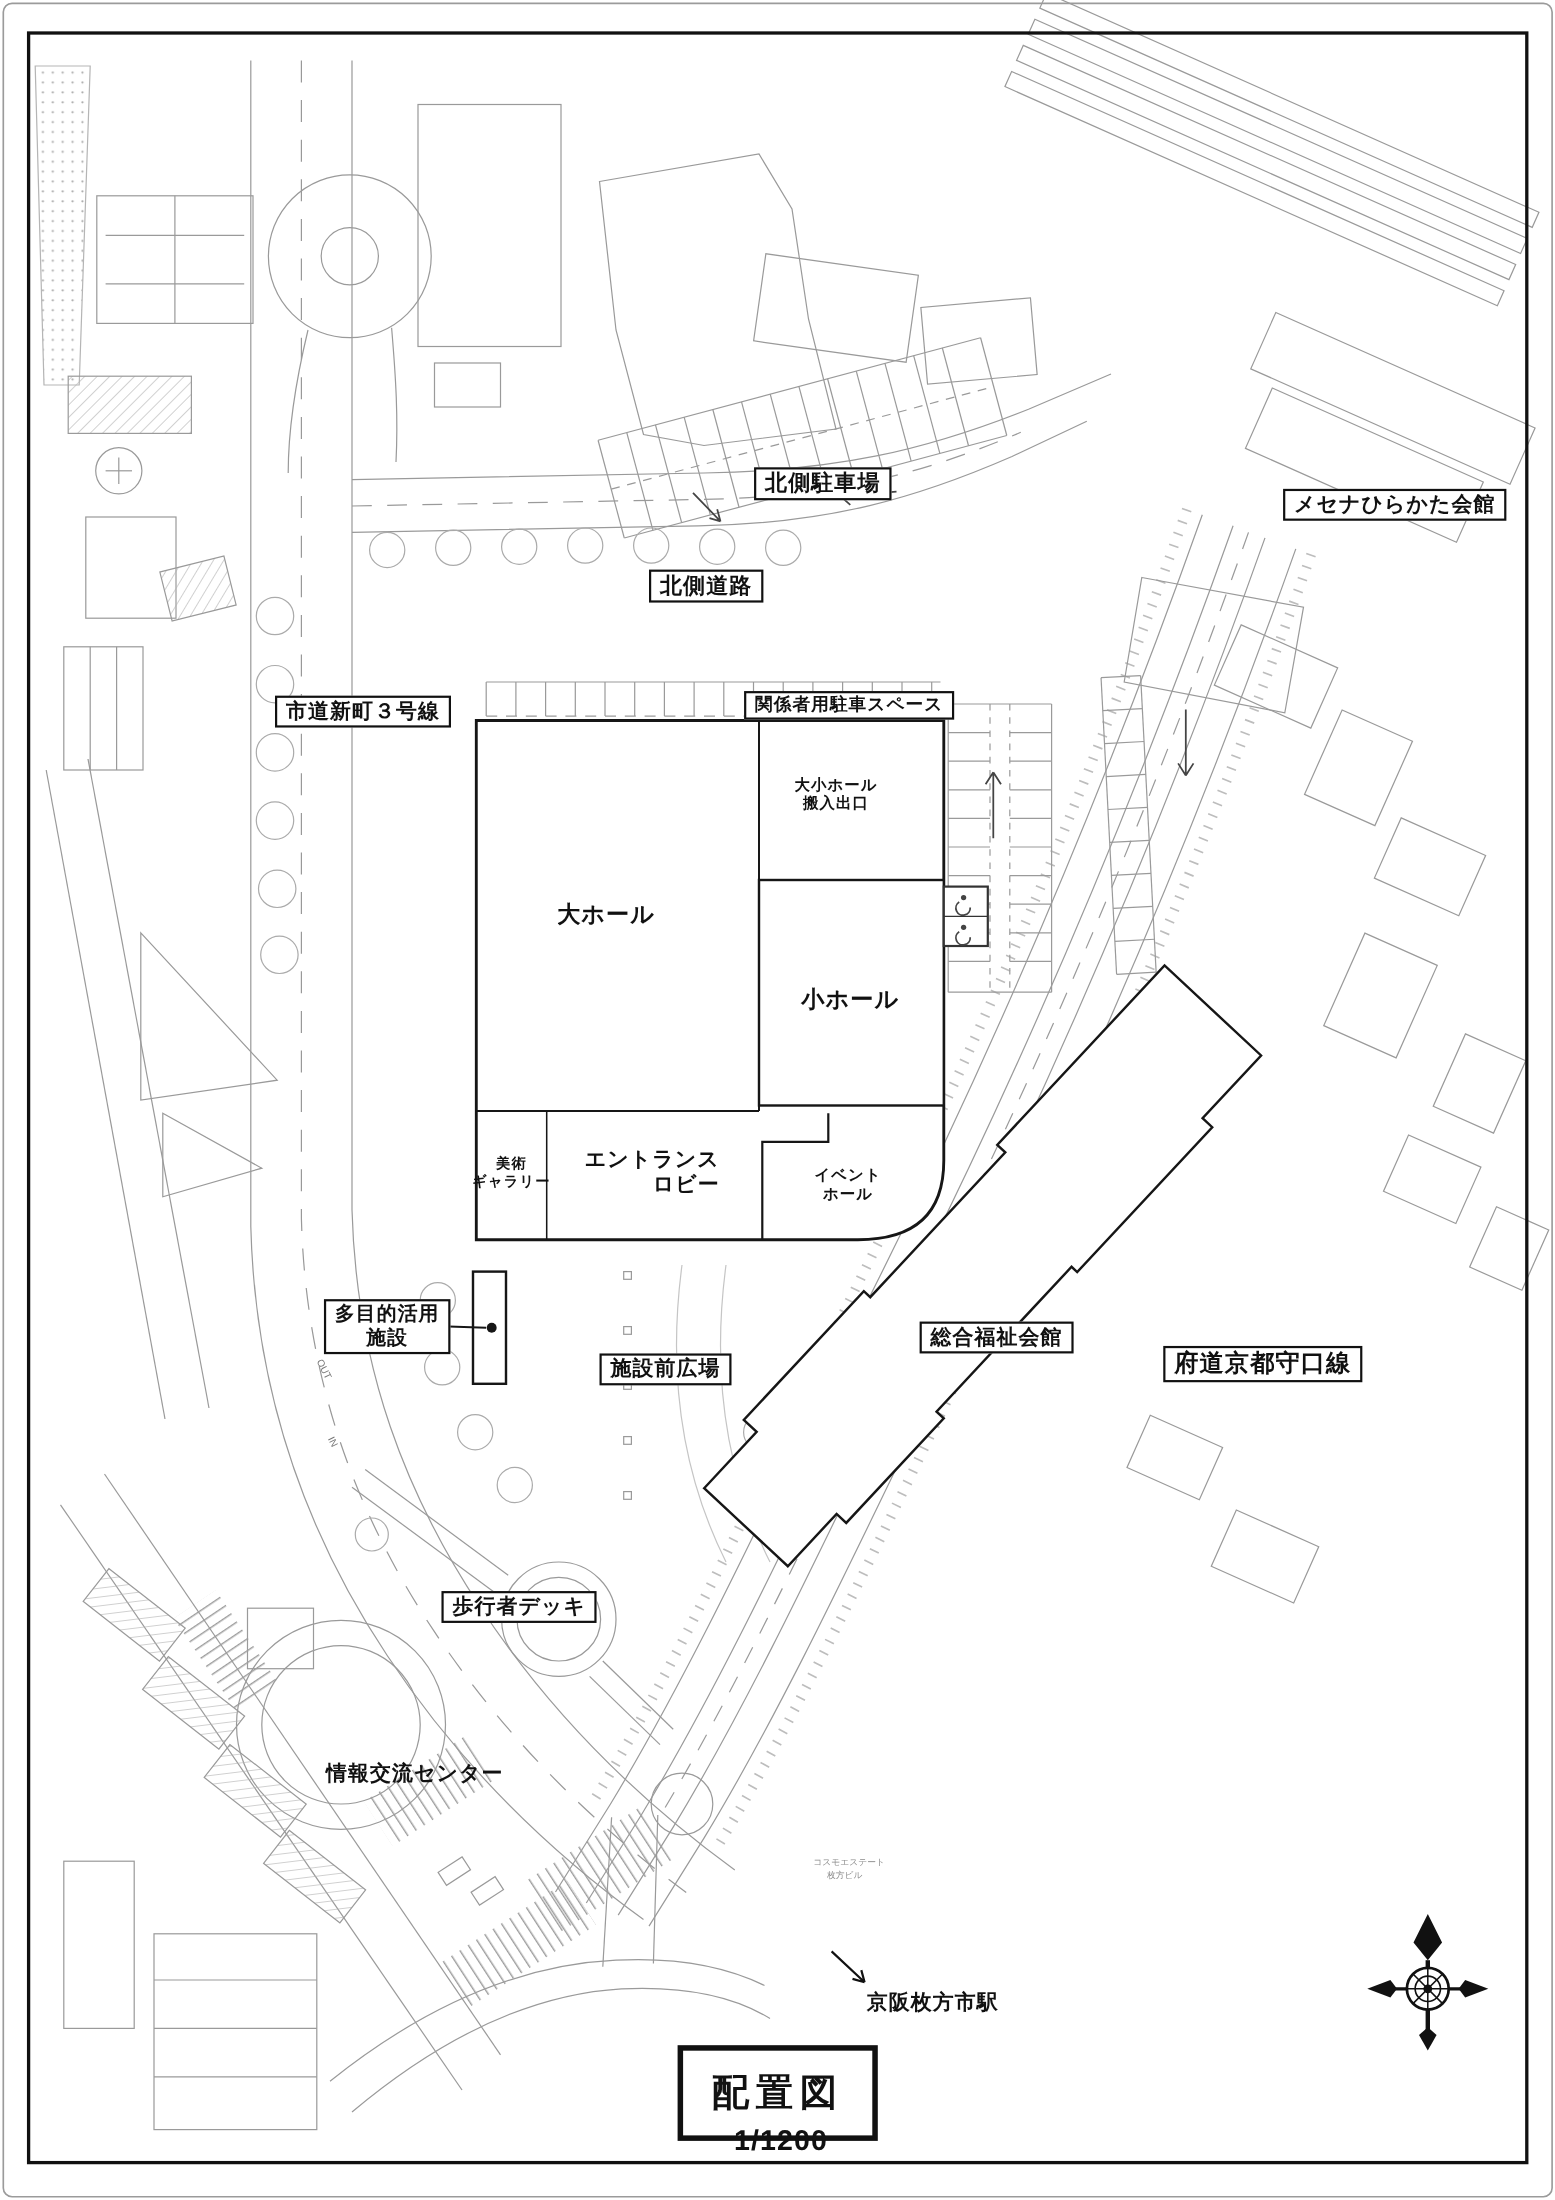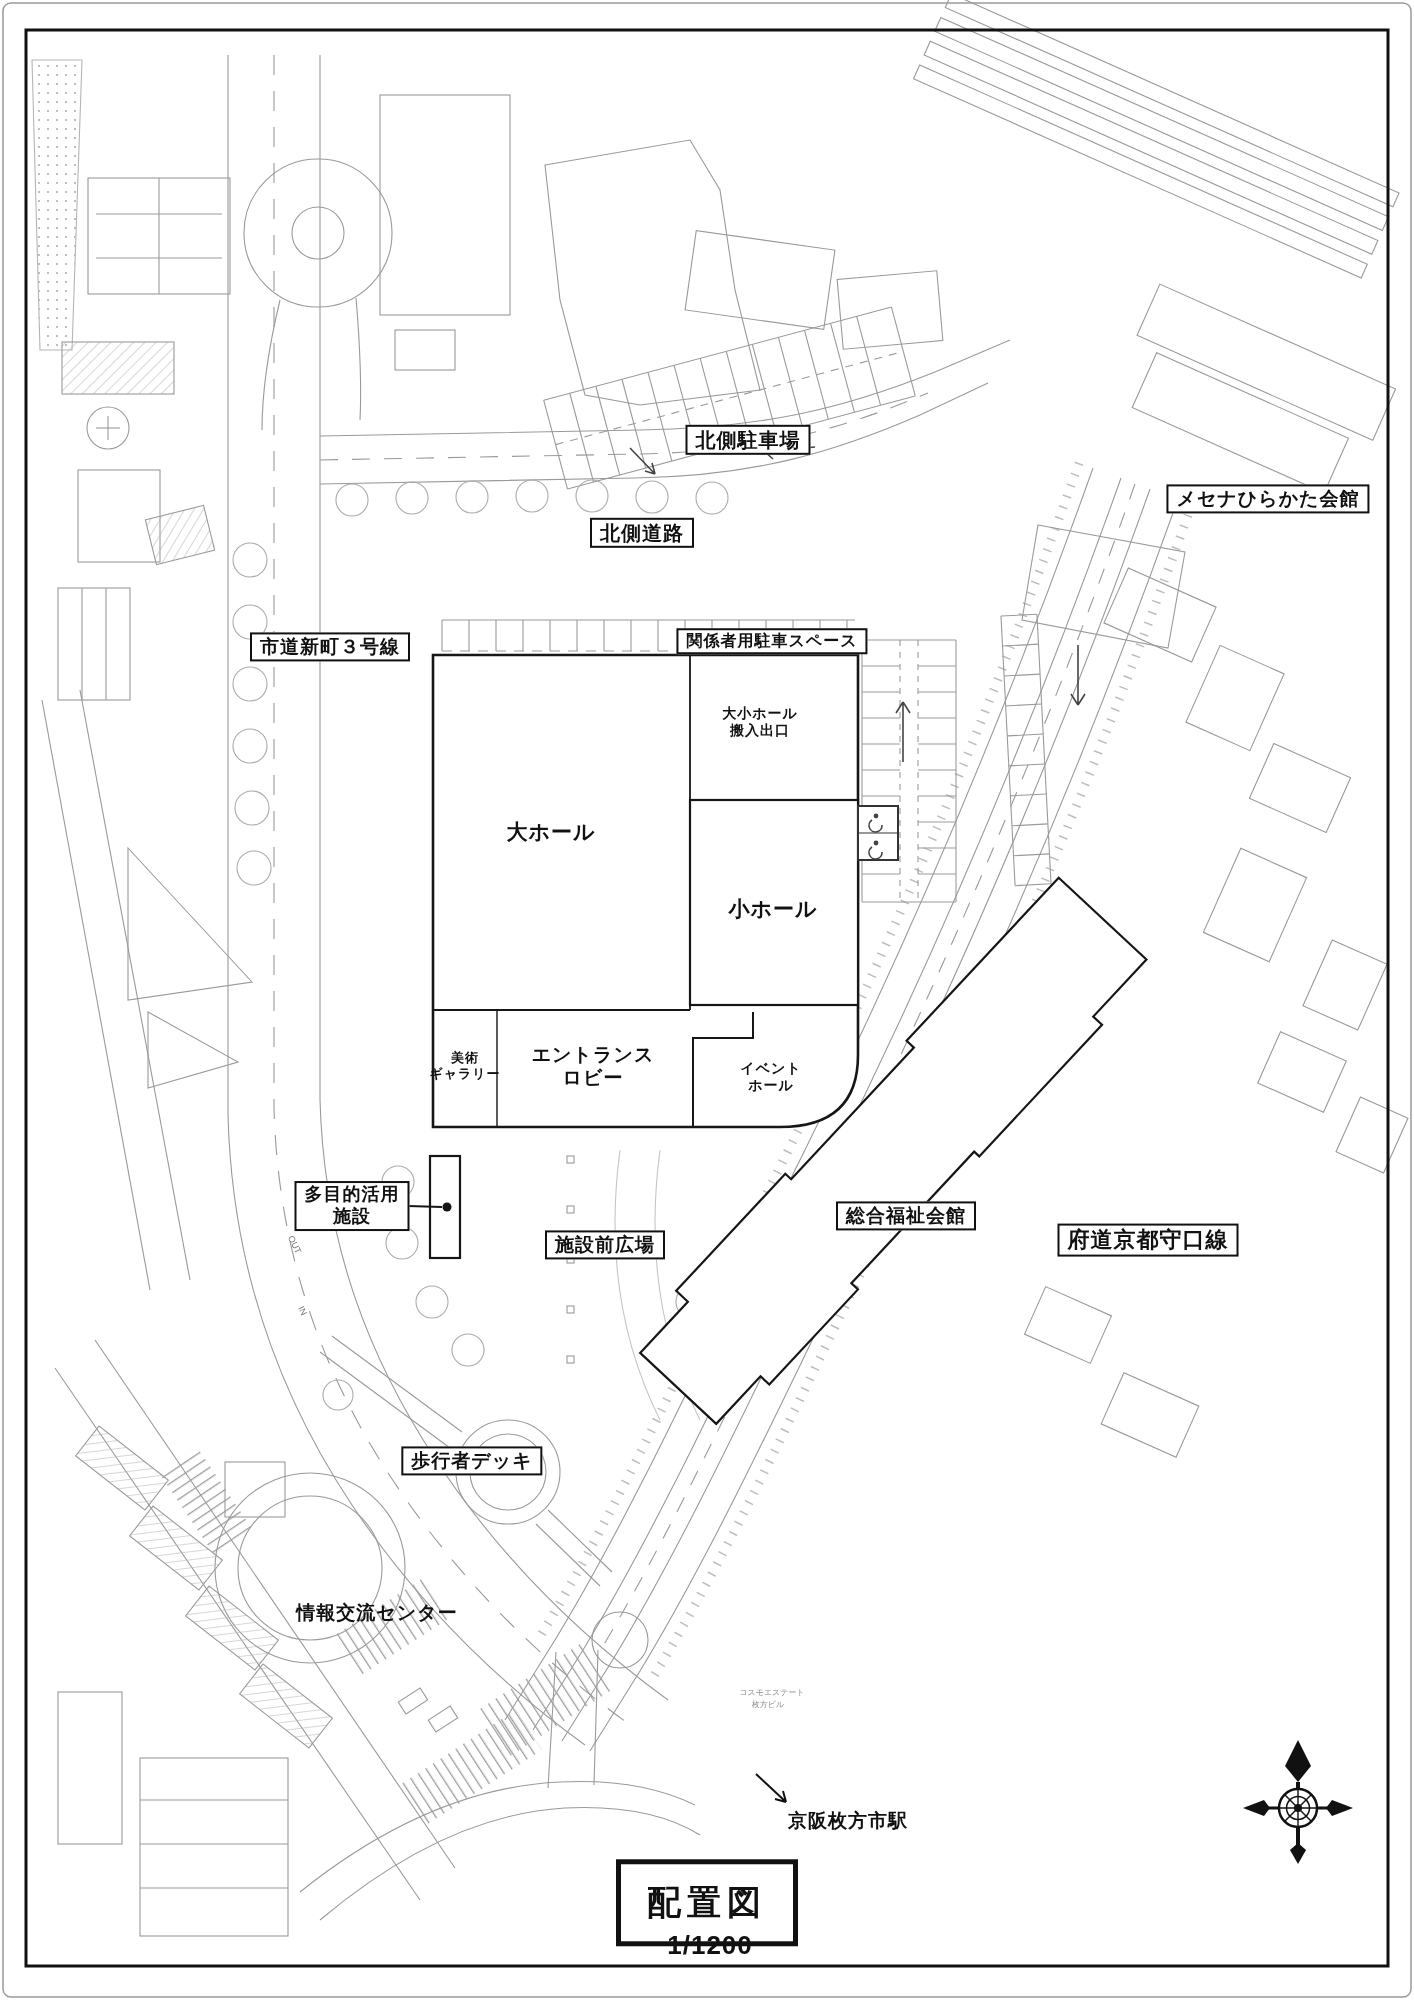--- a/index.html
+++ b/index.html
@@ -350,21 +350,21 @@
   <g fill="none">
     <rect x="3" y="3" width="1408" height="1994" rx="8" stroke="#9b9b9b" stroke-width="1.5"></rect>
     <rect x="26" y="30" width="1362" height="1936" stroke="#111" stroke-width="3"></rect>
   </g>
 </svg>
 
 <div id="labels">
       <div class="label boxed" style="left: 748px; top: 440px; font-size: 20px;">
         <div>北側駐車場</div>
       </div>
-      <div class="label boxed" style="left: 1268px; top: 459px; font-size: 19px; margin-top: 40px;">
+      <div class="label boxed" style="left: 1268px; top: 459px; font-size: 19px;">
         <div>メセナひらかた会館</div>
       </div>
       <div class="label boxed" style="left: 642px; top: 533px; font-size: 20px;">
         <div>北側道路</div>
       </div>
       <div class="label boxed" style="left: 330px; top: 647px; font-size: 19px;">
         <div>市道新町３号線</div>
       </div>
       <div class="label boxed" style="left: 772px; top: 641px; font-size: 16px;">
         <div>関係者用駐車スペース</div>
@@ -376,21 +376,21 @@
       <div class="label" style="left: 551px; top: 832px; font-size: 21px;">
         <div>大ホール</div>
       </div>
       <div class="label" style="left: 773px; top: 909px; font-size: 21px;">
         <div>小ホール</div>
       </div>
       <div class="label" style="left: 465px; top: 1066px; font-size: 13px;">
         <div>美術</div>
         <div>ギャラリー</div>
       </div>
-      <div class="label" style="left: 593px; top: 1066px; font-size: 19px;">
+      <div class="label" style="left: 593px; top: 1066px; font-size: 19px; text-align: right;">
         <div>エントランス</div>
         <div>ロビー</div>
       </div>
       <div class="label" style="left: 771px; top: 1077px; font-size: 14px;">
         <div>イベント</div>
         <div>ホール</div>
       </div>
       <div class="label boxed" style="left: 352px; top: 1206px; font-size: 18px;">
         <div>多目的活用</div>
         <div>施設</div>

